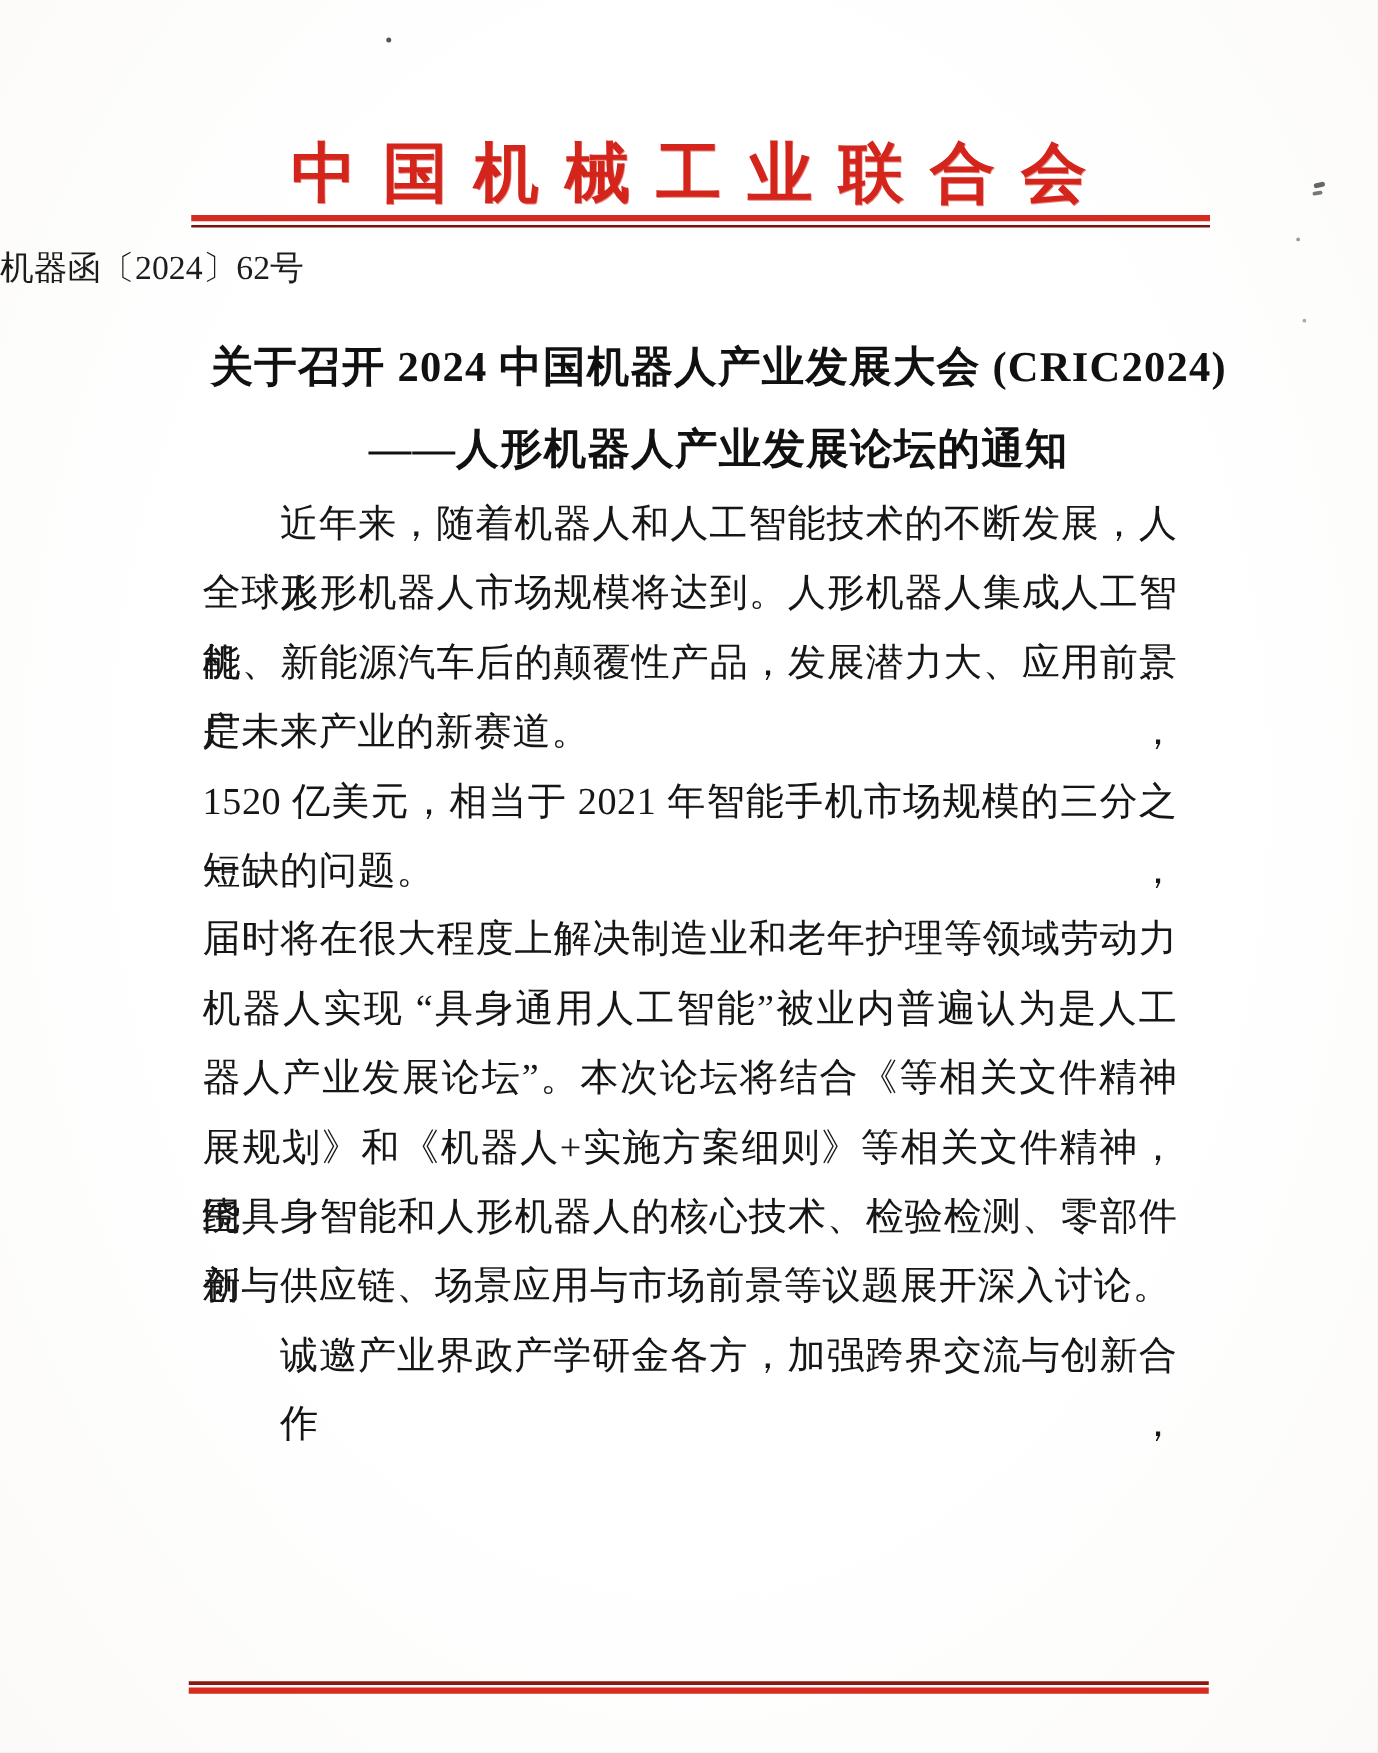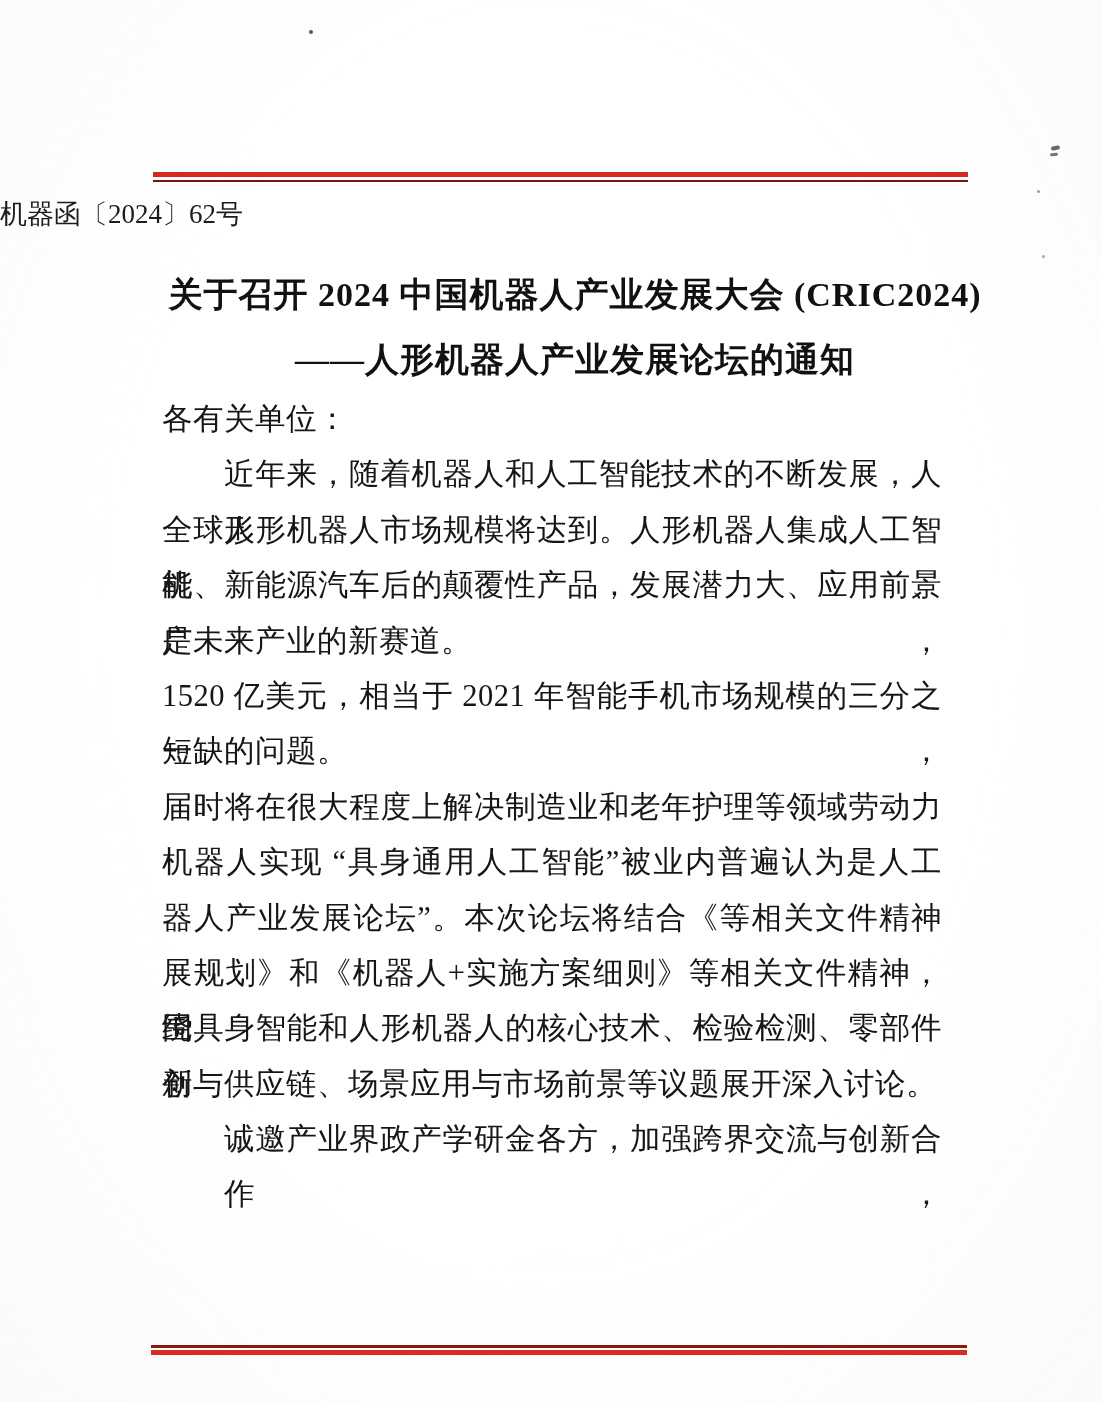--- a/index.html
+++ b/index.html
@@ -131,35 +131,35 @@
   .speck-2 { top: 146px; left: 1051px; width: 9px; height: 4px; background: #666; border-radius: 2px; transform: rotate(-12deg); }
   .speck-3 { top: 153px; left: 1050px; width: 8px; height: 3px; background: #777; border-radius: 2px; transform: rotate(-8deg); }
   .speck-4 { top: 190px; left: 1037px; width: 3px; height: 3px; background: #999; }
   .speck-5 { top: 255px; left: 1042px; width: 3px; height: 3px; background: #aaa; }
 </style>
 </head>
 <body>
 
 <div class="page">
 
+  <div class="org-header">中国机械工业联合会</div>
 
   <div class="header-rule">
     <div class="rule-thick"></div>
     <div class="rule-thin"></div>
   </div>
 
   <div class="doc-number">机器函〔2024〕62号</div>
 
   <div class="doc-title">
     <div class="title-line">关于召开 2024 中国机器人产业发展大会 (CRIC2024)</div>
     <div class="title-line">——人形机器人产业发展论坛的通知</div>
   </div>
 
   <div class="doc-body">
-      <div class="body-line">各有关单位：</div>
       <div class="body-line indent stretch">近年来，随着机器人和人工智能技术的不断发展，人形</div>
       <div class="body-line stretch">全球人形机器人市场规模将达到。人形机器人集成人工智能、</div>
       <div class="body-line stretch">机、新能源汽车后的颠覆性产品，发展潜力大、应用前景广，</div>
       <div class="body-line">是未来产业的新赛道。</div>
       <div class="body-line stretch">1520 亿美元，相当于 2021 年智能手机市场规模的三分之一，</div>
       <div class="body-line">短缺的问题。</div>
       <div class="body-line stretch">届时将在很大程度上解决制造业和老年护理等领域劳动力</div>
       <div class="body-line stretch">机器人实现 “具身通用人工智能”被业内普遍认为是人工</div>
       <div class="body-line stretch">器人产业发展论坛”。本次论坛将结合《等相关文件精神</div>
       <div class="body-line stretch">展规划》和《机器人+实施方案细则》等相关文件精神，围</div>

